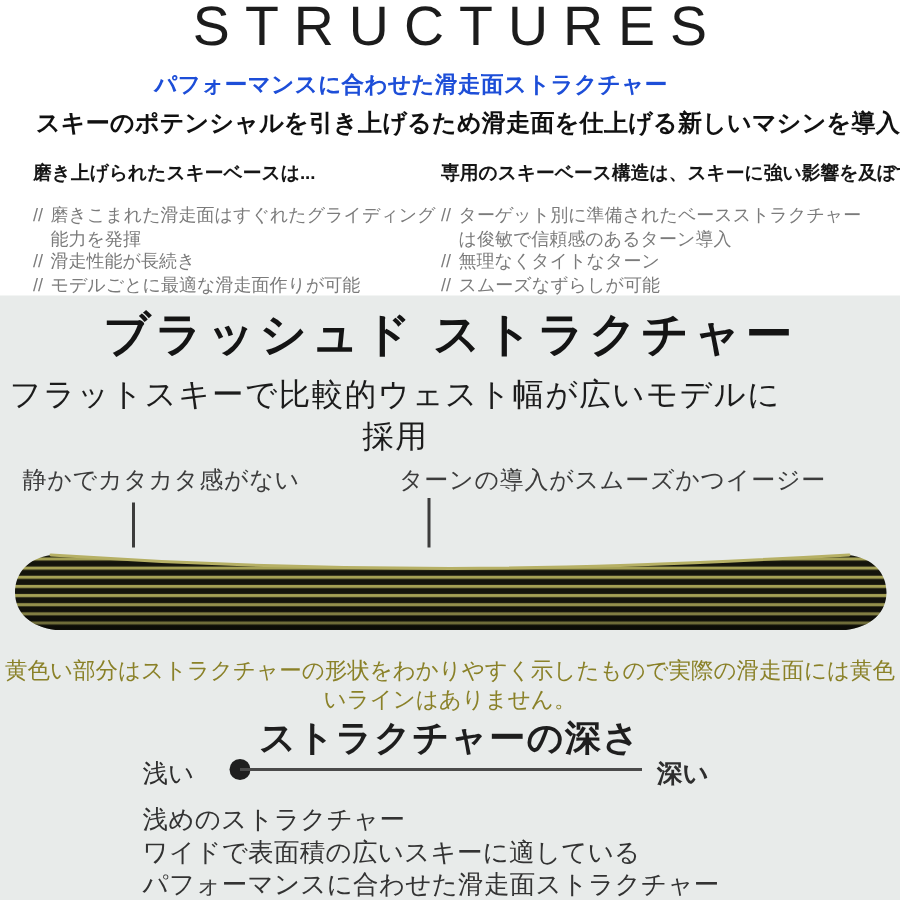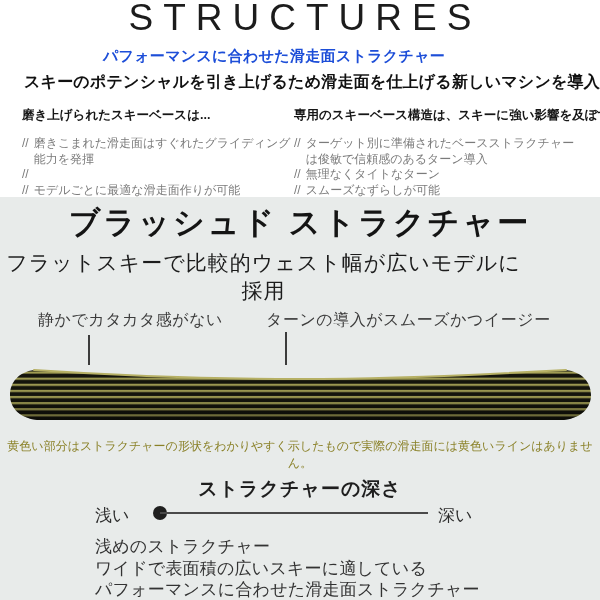--- a/index.html
+++ b/index.html
@@ -41,38 +41,38 @@
   }
   .feature-title{
     position:absolute;top:202px;left:0;width:600px;text-align:center;
     font-size:31px;font-weight:600;letter-spacing:3px;color:#141414;
   }
   .feature-subtitle{
     position:absolute;top:249px;left:0;width:527px;text-align:center;
     font-size:21px;font-weight:500;letter-spacing:1px;color:#1c1c1c;
   }
   .callout{position:absolute;font-size:16px;color:#3c3c3c;letter-spacing:.5px;}
-  .callout.c1{left:38px;top:310px;}
+  .callout.c1{left:15px;top:310px;}
   .callout.c2{left:266px;top:310px;text-align:right;}
   .callout-line{position:absolute;width:1.5px;background:#3c3c3c;}
   .callout-line.l1{left:88px;top:335px;height:30px;}
   .callout-line.l2{left:285px;top:332px;height:33px;}
   .ski-wrap{position:absolute;left:8px;top:368px;width:585px;height:55px;}
   .ski-caption{
     position:absolute;top:438px;left:0;width:600px;text-align:center;
-    font-size:12px;color:var(--caption-color,#8a8128);letter-spacing:0;
+    font-size:15px;color:var(--caption-color,#8a8128);letter-spacing:0;
   }
   
   .depth-title{
     position:absolute;top:476px;left:0;width:600px;text-align:center;
-    font-size:19px;font-weight:700;letter-spacing:1px;color:#1e1e1e;
+    font-size:24px;font-weight:700;letter-spacing:1px;color:#1e1e1e;
   }
   .scale-label{position:absolute;font-size:17px;color:#2e2e2e;}
   .scale-label.min{left:95px;top:504px;}
-  .scale-label.max{left:438px;top:504px;}
+  .scale-label.max{left:438px;top:504px;font-weight:bold;}
   .scale-dot{
     position:absolute;left:153px;top:506px;width:14px;height:14px;
     border-radius:50%;background:#1f1f1f;
   }
   .scale-line{
     position:absolute;left:160px;top:512px;width:268px;height:2px;
     background:#4a4a4a;
   }
   .depth-notes{
     position:absolute;left:95px;top:536px;font-size:17px;color:#333;
@@ -91,20 +91,21 @@
   <div class="columns">
     <div class="col left">
       <div class="col-heading">磨き上げられたスキーベースは...</div>
       <div class="bullet">
         <span class="pfx">//</span>
         <span class="txt">磨きこまれた滑走面はすぐれたグライディング
 能力を発揮</span>
       </div>
       <div class="bullet">
         <span class="pfx">//</span>
+        <span class="txt">滑走性能が長続き</span>
       </div>
       <div class="bullet">
         <span class="pfx">//</span>
         <span class="txt">モデルごとに最適な滑走面作りが可能</span>
       </div>
     </div>
     <div class="col right">
       <div class="col-heading">専用のスキーベース構造は、スキーに強い影響を及ぼす...</div>
       <div class="bullet">
         <span class="pfx">//</span>

